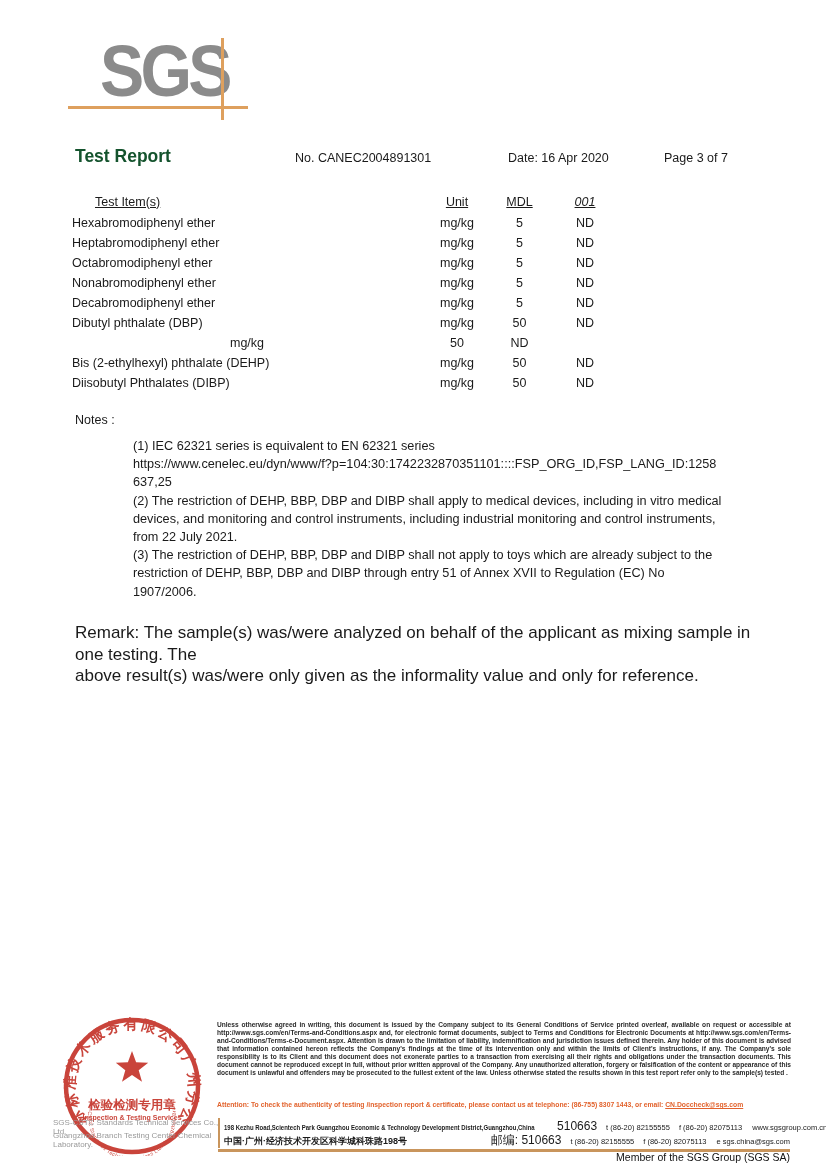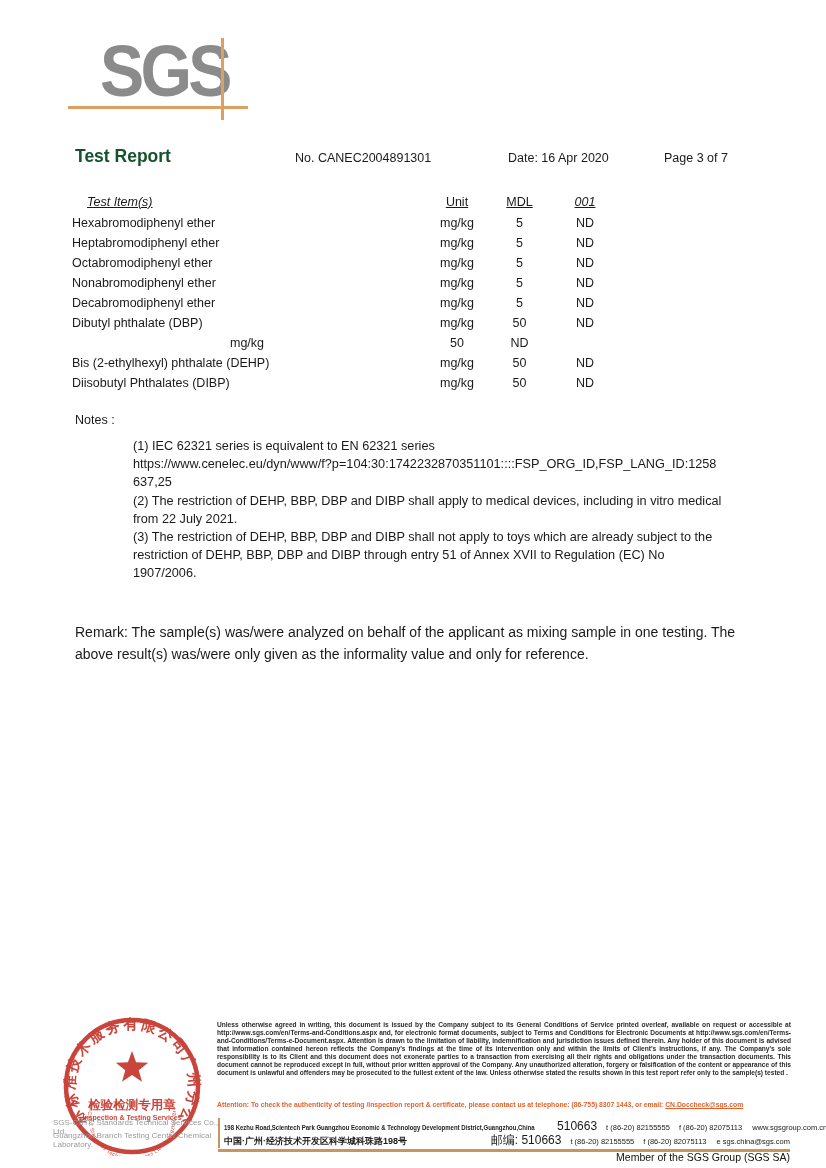--- a/index.html
+++ b/index.html
@@ -19,29 +19,29 @@
   
   .title   { position:absolute; left:75px;  top:146px; font-size:17.5px; font-weight:bold; color:#14532d; }
   .hdr-no  { position:absolute; left:295px; top:151px; font-size:12.5px; }
   .hdr-dt  { position:absolute; left:508px; top:151px; font-size:12.5px; }
   .hdr-pg  { position:absolute; left:664px; top:151px; font-size:12.5px; }
   
   .tbl { position:absolute; left:72px; top:190px; width:551px; font-size:12.5px; }
   .trow { display:grid; grid-template-columns:350px 70px 55px 76px; height:20px; align-items:center; }
   .thead { height:23px; }
   .c-item { text-align:left; }
-  .thead .c-item span { margin-left:15px;font-style:italic; }
+  .thead .c-item span { margin-left:23px; }
   .c-mid  { text-align:center; }
   .u { text-decoration:underline; }
   .res-col { font-style:italic; }
   
   .notes-label { position:absolute; left:75px; top:413px; font-size:12.5px; }
   .notes-lines { position:absolute; left:133px; top:437px; width:660px; font-size:12.7px; line-height:18.2px; }
   
-  .remark { position:absolute; left:75px; top:622px; width:680px; font-size:14px; line-height:21.6px; }
+  .remark { position:absolute; left:75px; top:622px; width:680px; font-size:17px; line-height:21.6px; }
   
   .stamp { position:absolute; left:62px; top:1016px; opacity:0.92; }
   .company-line1 { position:absolute; left:53px; top:1118px; width:170px; font-size:8px; color:#9a9a9a; }
   .company-line2 { position:absolute; left:53px; top:1131px; width:175px; font-size:8px; color:#9a9a9a; }
   .fineprint {
     position:absolute; left:217px; top:1021px; width:574px;
     font-size:6.6px; line-height:8.05px; text-align:justify; color:#2b2b2b; font-weight:bold;
   }
   .attention {
     position:absolute; left:217px; top:1101px; width:574px;
@@ -138,20 +138,21 @@
       <div class="c-mid">ND</div>
     </div>
   </div>
 
   <div class="notes-label">Notes :</div>
   <div class="notes-lines">
     <div>(1) IEC 62321 series is equivalent to EN 62321 series</div>
     <div>https://www.cenelec.eu/dyn/www/f?p=104:30:1742232870351101::::FSP_ORG_ID,FSP_LANG_ID:1258</div>
     <div>637,25</div>
     <div>(2) The restriction of DEHP, BBP, DBP and DIBP shall apply to medical devices, including in vitro medical</div>
+    <div>devices, and monitoring and control instruments, including industrial monitoring and control instruments,</div>
     <div>from 22 July 2021.</div>
     <div>(3) The restriction of DEHP, BBP, DBP and DIBP shall not apply to toys which are already subject to the</div>
     <div>restriction of DEHP, BBP, DBP and DIBP through entry 51 of Annex XVII to Regulation (EC) No</div>
     <div>1907/2006.</div>
   </div>
 
   <div class="remark">
     <div>Remark: The sample(s) was/were analyzed on behalf of the applicant as mixing sample in one testing. The</div>
     <div>above result(s) was/were only given as the informality value and only for reference.</div>
   </div>

